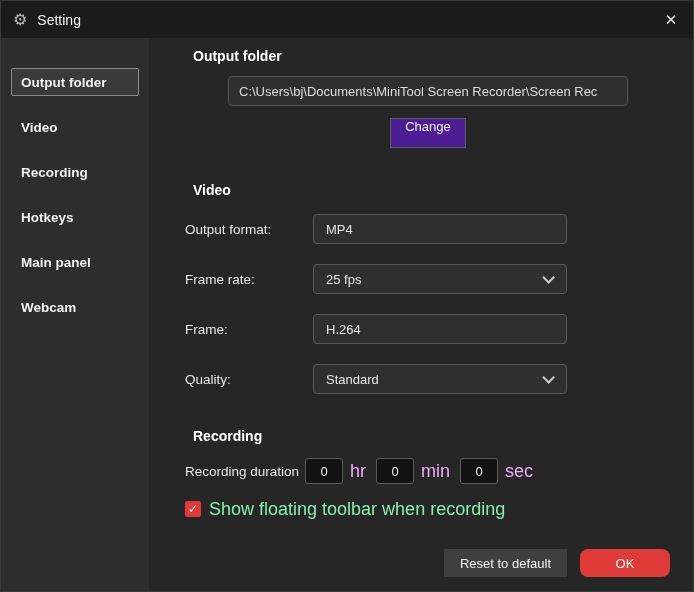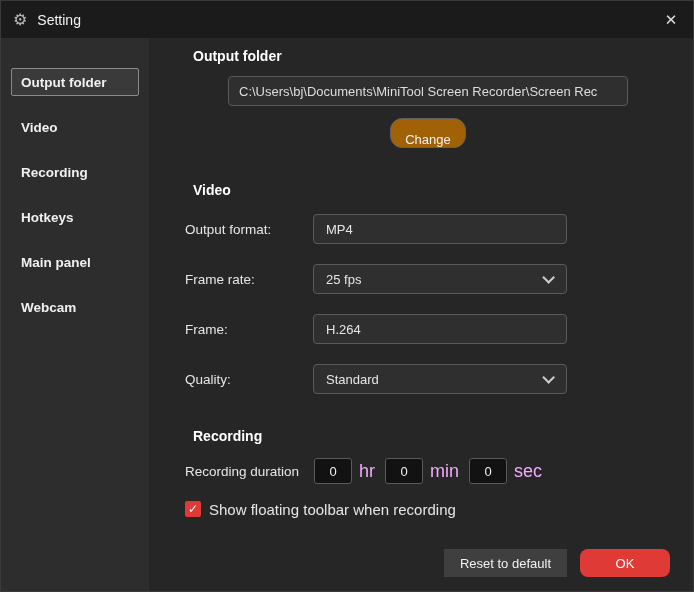--- a/index.html
+++ b/index.html
@@ -108,27 +108,27 @@
     align-items: center;
     padding: 0 10px;
     font-size: 13px;
     color: #dddddd;
     white-space: nowrap;
     overflow: hidden;
   }
   .change-btn {
     width: 76px;
     height: 30px;
-    background: #a16207;
+    background: #4c1d95;
     border: 1px solid #5f5f5f;
-    border-radius: 12px;
+    border-radius: 0;
     color: #f0f0f0;
     font-size: 13px;
     display: flex;
-    align-items: flex-end;
+    align-items: flex-start;
     justify-content: center;
     cursor: pointer;
   }
 
   .mt-section { margin-top: 34px; }
 
   .form-row {
     display: flex;
     align-items: center;
     height: 30px;
@@ -166,21 +166,21 @@
   
   .duration-row {
     display: flex;
     align-items: center;
     margin-top: 14px;
     height: 26px;
   }
   .duration-label {
     font-size: 13.5px;
     color: #e6e6e6;
-    margin-right: 15px;
+    margin-right: 6px;
   }
   .num-input {
     width: 38px;
     height: 26px;
     background: #121212;
     border: 1px solid #5a5a5a;
     border-radius: 3px;
     color: #f0f0f0;
     font-size: 13px;
     text-align: center;
@@ -207,22 +207,22 @@
     border-radius: 2px;
     display: flex;
     align-items: center;
     justify-content: center;
     color: #ffffff;
     font-size: 12px;
     line-height: 1;
     margin-right: 8px;
   }
   .checkbox-label {
-    font-size: 15px;
-    color: #e5e5e5;
+    font-size: 18px;
+    color: #86efac;
   }
 
   .hotkeys-title { margin-top: 42px; }
 
   
   .footer {
     position: absolute;
     bottom: 0;
     left: 0;
     right: 0;

